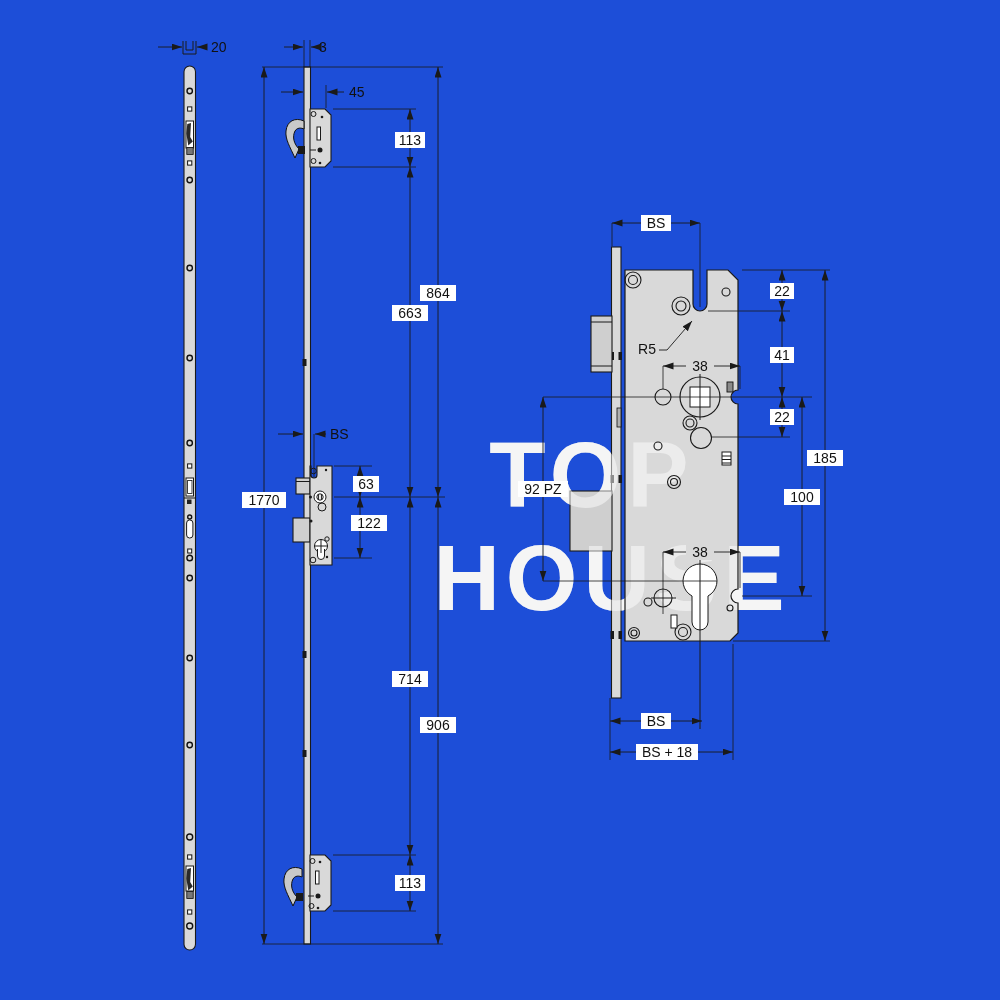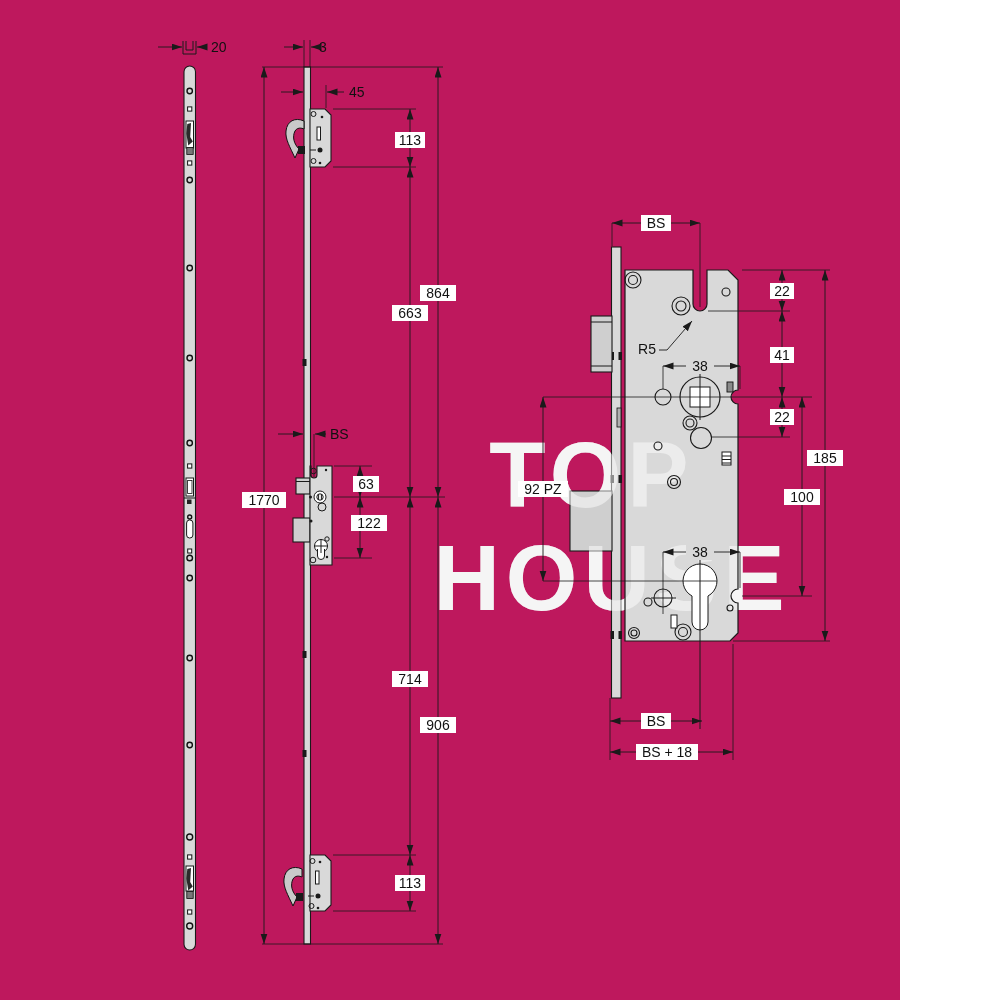--- a/index.html
+++ b/index.html
@@ -1,16 +1,16 @@
 <!DOCTYPE html>
 <html><head>
 <meta charset="utf-8">
 <style>
   html,body{margin:0;padding:0;background:#fff;}
-  .page{width:900px;height:1000px;background:#be185d;position:relative;font-family:"Liberation Sans",sans-serif;}
+  .page{width:1000px;height:1000px;background:#1d4ed8;position:relative;font-family:"Liberation Sans",sans-serif;}
   svg{display:block;}
   .dim{stroke:#1a1a1a;stroke-width:0.9;fill:none;}
   .ext{stroke:#1a1a1a;stroke-width:0.8;fill:none;}
   .part{fill:#d9d9d9;stroke:#1a1a1a;stroke-width:1.1;}
   .bolt{fill:#cfcfcf;stroke:#1a1a1a;stroke-width:1.1;}
   .hole{fill:#ffffff;stroke:#1a1a1a;stroke-width:1;}
   .ln{stroke:#1a1a1a;stroke-width:1;fill:none;}
   .ln2{stroke:#1a1a1a;stroke-width:1.2;fill:none;}
   .dk{fill:#1a1a1a;stroke:none;}
   .dimtxt{font-family:"Liberation Sans",sans-serif;font-size:14px;fill:#111;}

